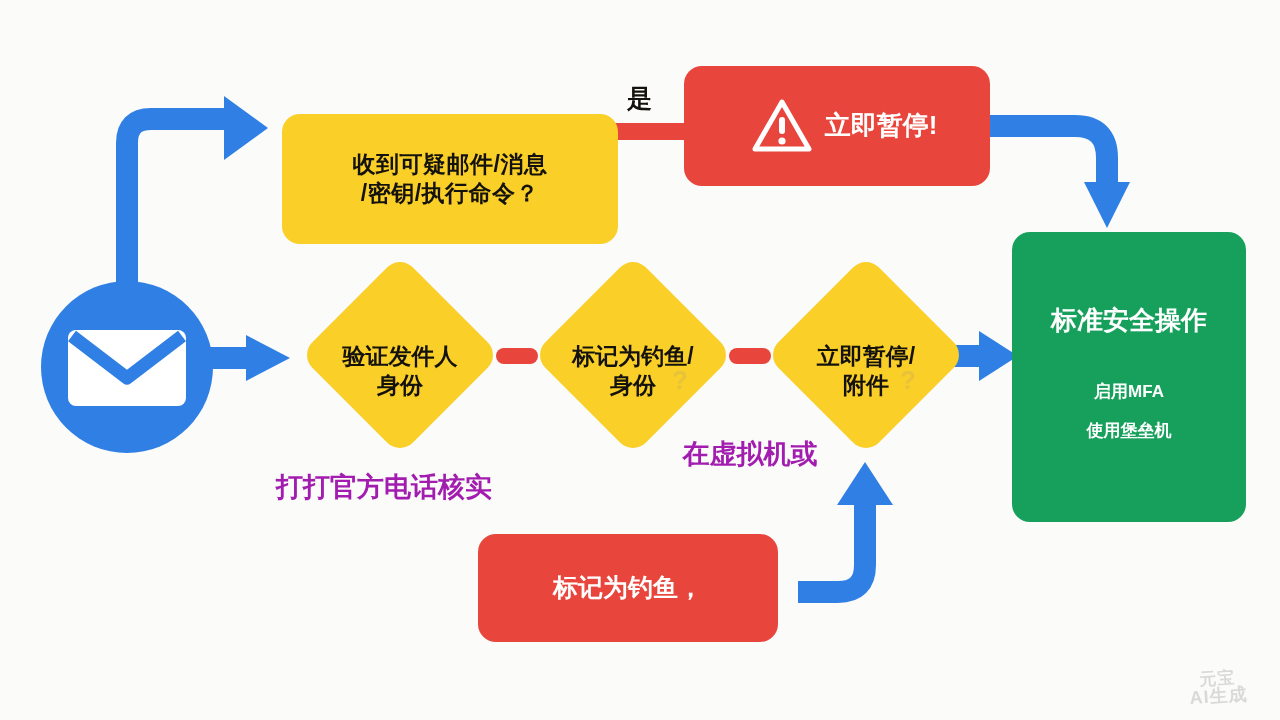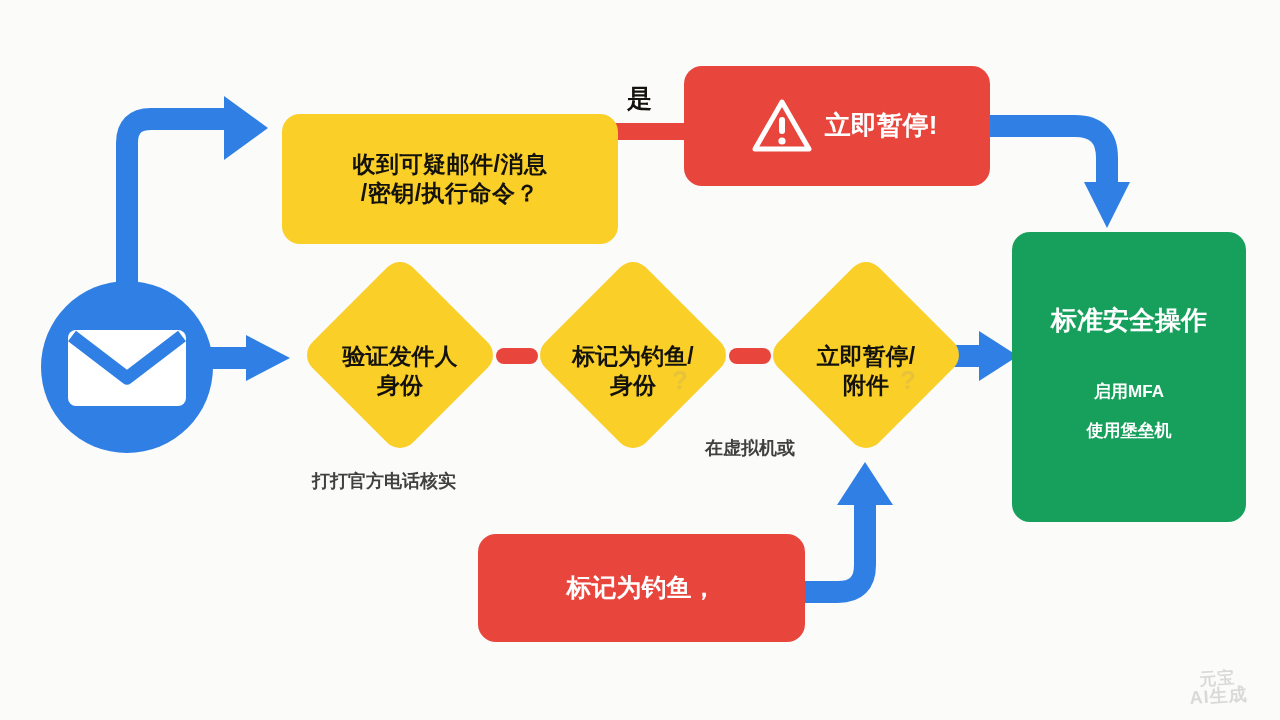--- a/index.html
+++ b/index.html
@@ -47,21 +47,21 @@
   
   #green-box{
     left:1012px;top:232px;width:234px;height:290px;
     flex-direction:column;justify-content:center;gap:0;
   }
   #green-box .g-title{font-size:26px;font-weight:bold;margin-bottom:34px;}
   #green-box .g-item{font-size:17px;font-weight:bold;line-height:1.0;margin:11px 0;}
 
   
   #report-box{
-    left:478px;top:534px;width:327px;height:108px;
+    left:478px;top:534px;width:300px;height:108px;
     font-size:25px;line-height:1.35;
   }
   #report-box .r-inner{text-align:left;}
 
   
   .diamond{
     position:absolute;
     width:142px;height:142px;
     background:#FACF28;
     border-radius:18px;
@@ -83,22 +83,22 @@
   
   .ghost{
     position:absolute;color:#d9b84a;font-weight:bold;font-size:26px;
     opacity:.55;z-index:2;pointer-events:none;
   }
   #ghost-1{left:672px;top:365px;}
   #ghost-2{left:900px;top:365px;}
 
   
   .caption{
-    position:absolute;font-weight:bold;color:#404040;
-    font-size:18px;line-height:1.3;text-align:center;
+    position:absolute;font-weight:bold;color:#a21caf;
+    font-size:27px;line-height:1.3;text-align:center;
   }
   #cap-1{left:276px;top:470px;width:216px;}
   #cap-2{left:645px;top:437px;width:210px;}
 
   
   #yes-label{
     position:absolute;left:627px;top:82px;
     font-size:25px;font-weight:bold;color:#14120d;
   }
 

